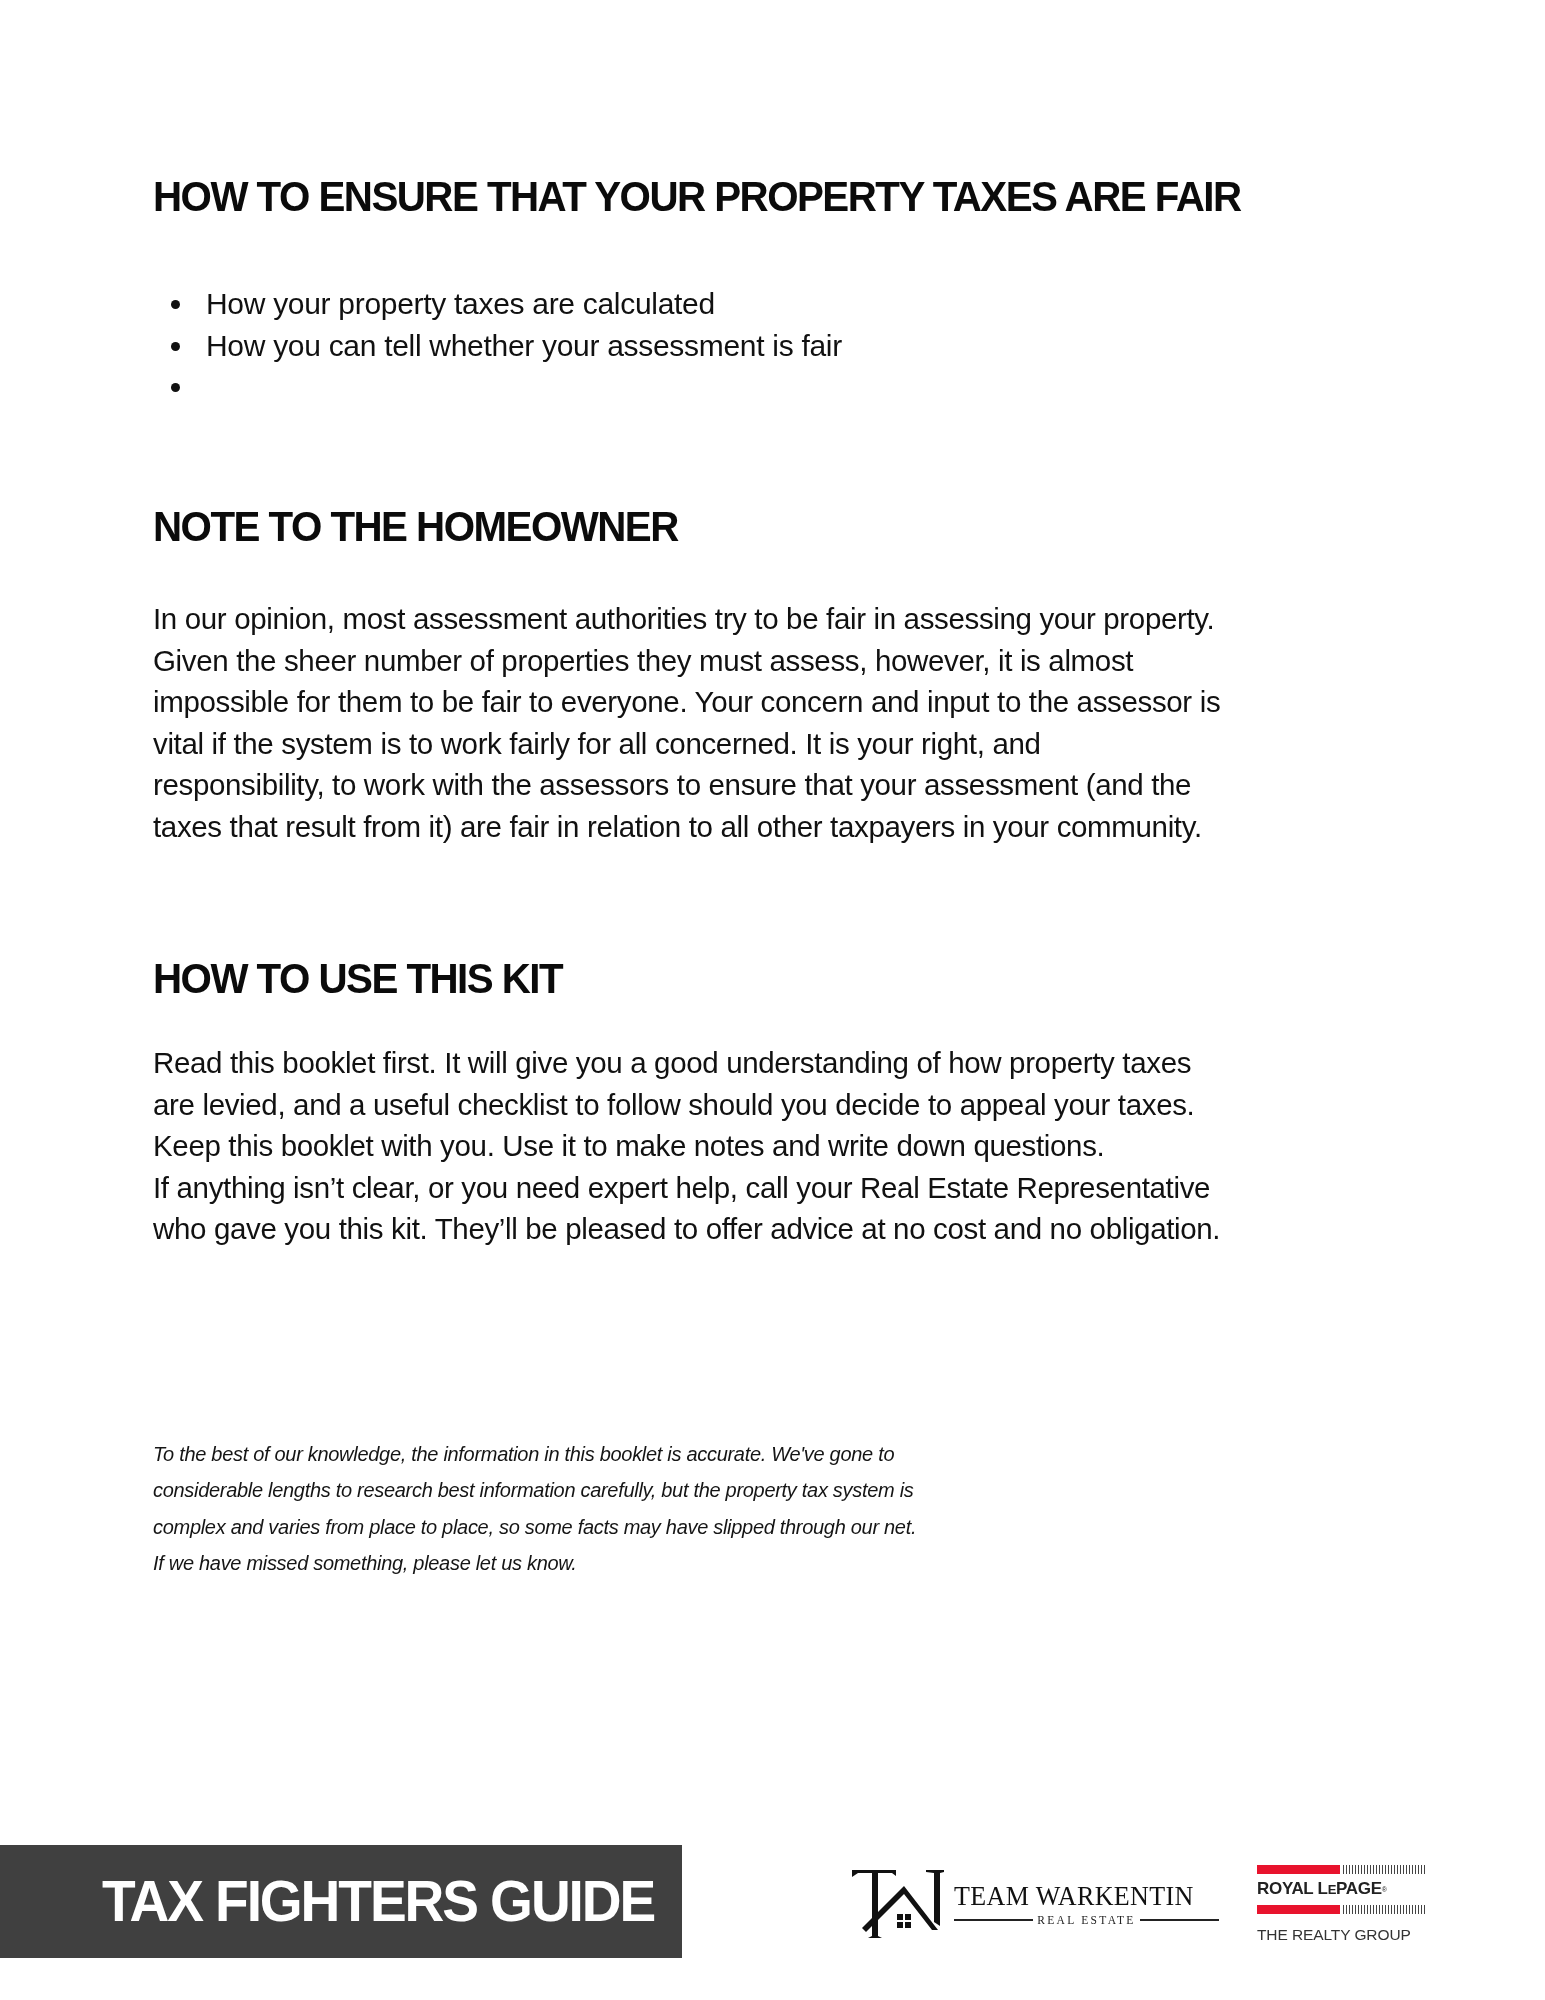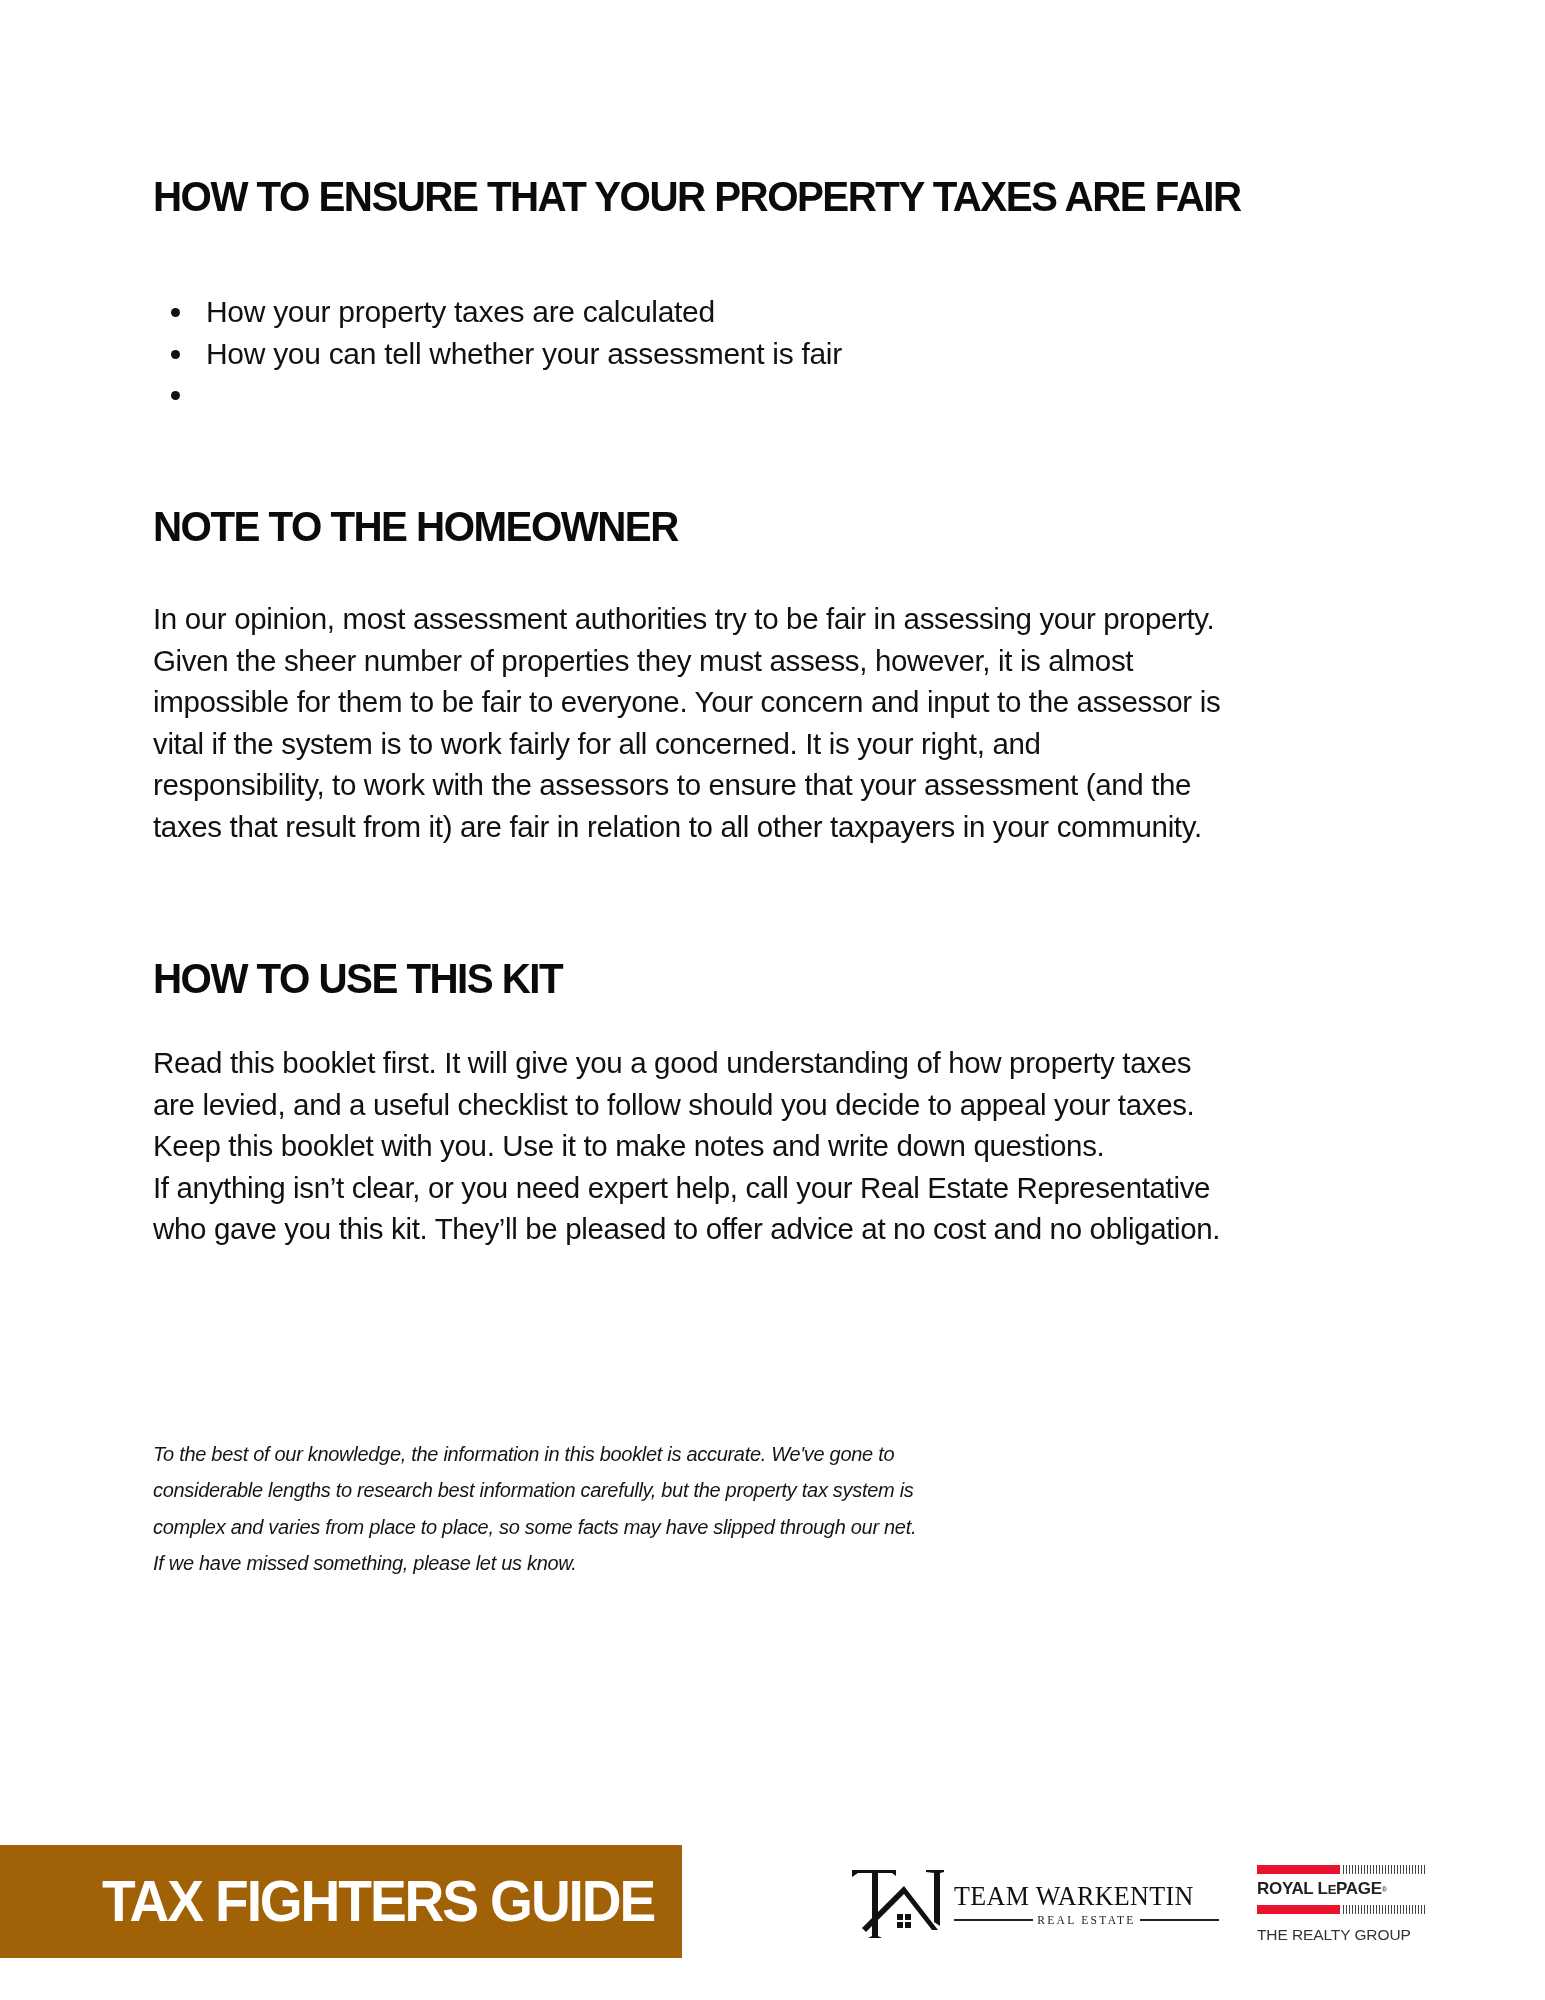--- a/index.html
+++ b/index.html
@@ -1,30 +1,30 @@
 <!DOCTYPE html>
 <html><head>
 <meta charset="utf-8">
 <style>
   html, body { margin: 0; padding: 0; background: #ffffff; }
   body { width: 1545px; height: 2000px; position: relative; overflow: hidden; color: #111111; font-family: "Liberation Sans", sans-serif; }
   .h { position: absolute; left: 153px; margin: 0; font-family: "Liberation Sans", sans-serif; font-weight: bold; font-size: 42px; line-height: 1; letter-spacing: -1.6px; color: #0b0b0b; white-space: nowrap; transform: scaleX(0.96); transform-origin: left top; }
   #h1 { top: 176px; }
   #h2 { top: 506px; }
   #h3 { top: 958px; }
-  ul.bul { position: absolute; left: 168px; top: 291px; margin: 0; padding: 0; list-style: none; font-size: 30px; line-height: 41.5px; letter-spacing: -0.3px; }
+  ul.bul { position: absolute; left: 168px; top: 283px; margin: 0; padding: 0; list-style: none; font-size: 30px; line-height: 41.5px; letter-spacing: -0.3px; }
   ul.bul li { position: relative; padding-left: 38px; white-space: nowrap; }
   ul.bul li .dot { position: absolute; left: 3px; top: 17px; width: 9px; height: 9px; border-radius: 50%; background: #111; }
   .para { position: absolute; left: 153px; margin: 0; font-size: 29.5px; line-height: 41.6px; letter-spacing: -0.35px; white-space: nowrap; }
   .para span { display: block; }
   #p1 { top: 598px; }
   #p2 { top: 1042px; }
   .disc { position: absolute; left: 153px; top: 1436px; margin: 0; font-style: italic; font-size: 20px; line-height: 36.3px; letter-spacing: -0.3px; white-space: nowrap; color: #151515; }
   .disc span { display: block; }
-  .footer-bar { position: absolute; left: 0; top: 1845px; width: 682px; height: 113px; background: #a16207; }
+  .footer-bar { position: absolute; left: 0; top: 1845px; width: 682px; height: 113px; background: #404040; }
   .footer-title { position: absolute; left: 102px; top: 24px; margin: 0; color: #ffffff; font-weight: bold; font-size: 58px; line-height: 64px; letter-spacing: -2.2px; white-space: nowrap; transform: scaleX(0.95); transform-origin: left top; }
   .tw-logo { position: absolute; left: 848px; top: 1866px; width: 100px; height: 80px; }
   .tw-name { position: absolute; left: 954px; top: 1880px; font-family: "Liberation Serif", serif; font-size: 28px; line-height: 32px; letter-spacing: 0.4px; color: #111; white-space: nowrap; transform: scaleX(0.93); transform-origin: left top; }
   .tw-sub { position: absolute; left: 954px; top: 1912px; width: 265px; height: 16px; display: flex; align-items: center; }
   .tw-sub .line { flex: 1; height: 2px; background: #222; }
   .tw-sub .txt { font-family: Liberation Serif, serif; font-size: 11.5px; letter-spacing: 2.3px; padding: 0 4px; color: #222; white-space: nowrap; }
   .rlp { position: absolute; left: 1257px; top: 1864px; width: 170px; height: 95px; }
   .rlp .red { position: absolute; left: 0; width: 83px; height: 9px; background: #e8132d; }
   .rlp .hatch { position: absolute; left: 86px; width: 82px; height: 9px; background: repeating-linear-gradient(90deg, #444 0 1px, #fff 1px 3px); }
   .rlp .r1 { top: 1px; } .rlp .r2 { top: 41px; }

